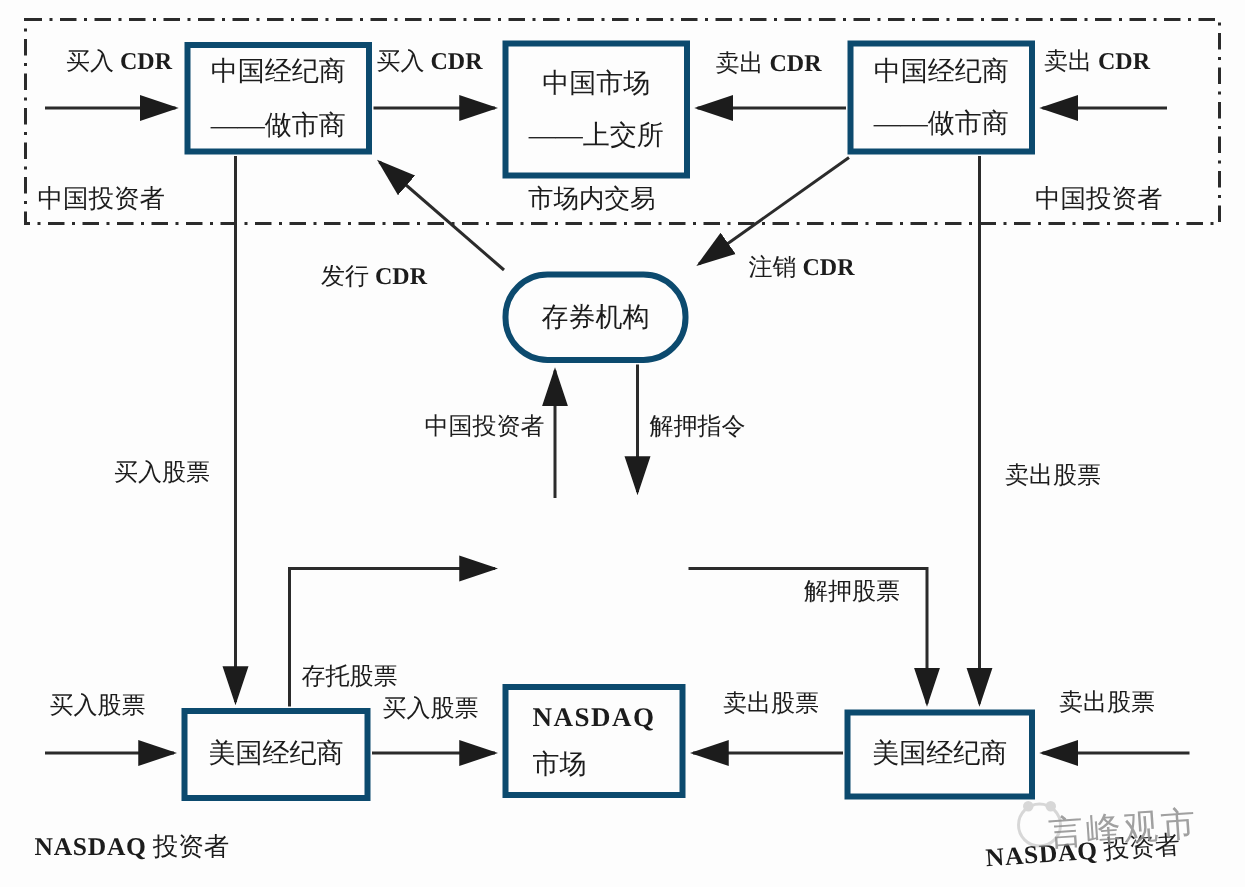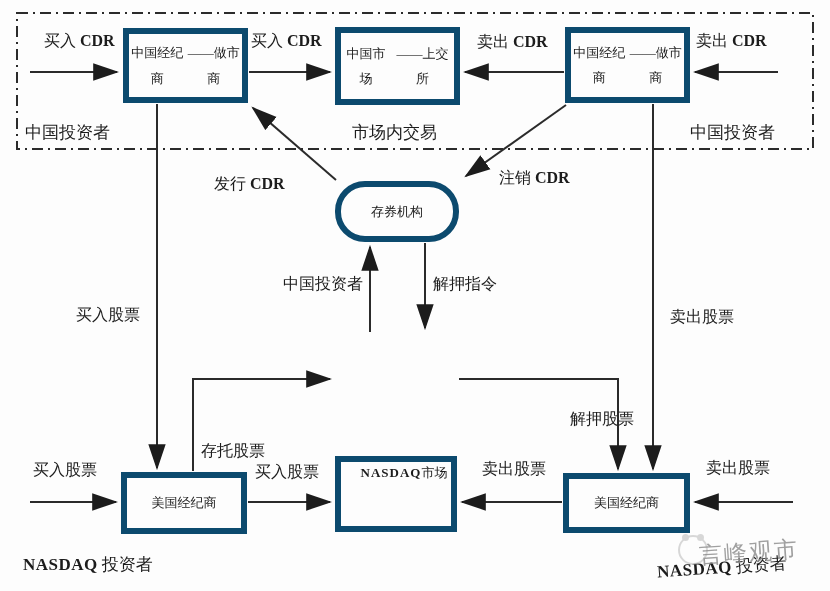--- a/index.html
+++ b/index.html
@@ -8,24 +8,24 @@
     background:#fdfdfd;
     font-family:"Liberation Serif","DejaVu Serif",serif;
     color:#1c1c1c;
     overflow:hidden;
   }
   .diagram{position:relative;width:830px;height:591px;}
   svg.wires{position:absolute;left:0;top:0;width:830px;height:591px;}
 
   .box{
     position:absolute;
-    border:6px solid #0c4a6e;
+    border:4px solid #0c4a6e;
     background:#fdfdfd;
-    display:flex;flex-direction:row;justify-content:center;align-items:center;
-    font-size:13px;line-height:1.95;
+    display:flex;flex-direction:column;justify-content:center;align-items:center;
+    font-size:18px;line-height:1.95;
     box-sizing:border-box;
     text-align:center;
   }
   .box.left-align{align-items:flex-start;padding-left:16px;text-align:left;}
   .box .en{font-weight:bold;letter-spacing:1px;}
 
   .lbl{
     position:absolute;
     font-size:16px;
     white-space:nowrap;
@@ -88,21 +88,21 @@
     <line x1="30" y1="502" x2="116" y2="502" stroke="#2b2b2b" stroke-width="2" marker-end="url(#ah)"></line>
     <line x1="248" y1="502" x2="330" y2="502" stroke="#2b2b2b" stroke-width="2" marker-end="url(#ah)"></line>
     <line x1="562" y1="502" x2="462" y2="502" stroke="#2b2b2b" stroke-width="2" marker-end="url(#ah)"></line>
     <line x1="793" y1="502" x2="695" y2="502" stroke="#2b2b2b" stroke-width="2" marker-end="url(#ah)"></line>
   </svg>
 
   <div class="box" style="left:123px;top:28px;width:125px;height:75px;">
     <span>中国经纪商</span>
     <span>——做市商</span>
   </div>
-  <div class="box" style="left:335px;top:27px;width:125px;height:78px;">
+  <div class="box" style="left:335px;top:27px;width:125px;height:92px;">
     <span>中国市场</span>
     <span>——上交所</span>
   </div>
   <div class="box" style="left:565px;top:27px;width:125px;height:76px;">
     <span>中国经纪商</span>
     <span>——做市商</span>
   </div>
   <div class="box" style="left:335px;top:181px;width:124px;height:61px;border-radius:30px;">
     <span>存券机构</span>
   </div>
@@ -133,21 +133,21 @@
     <span>发行</span><span class="en">CDR</span>
   </div>
   <div class="lbl" style="left:499px;top:168px;">
     <span>注销</span><span class="en">CDR</span>
   </div>
   <div class="lbl" style="left:283px;top:274px;">中国投资者</div>
   <div class="lbl" style="left:433px;top:274px;">解押指令</div>
   <div class="lbl" style="left:76px;top:305px;">买入股票</div>
   <div class="lbl" style="left:670px;top:307px;">卖出股票</div>
   <div class="lbl" style="left:201px;top:400px;margin-top:41px;">存托股票</div>
-  <div class="lbl" style="left:536px;top:409px;margin-left:34px;">解押股票</div>
+  <div class="lbl" style="left:536px;top:384px;">解押股票</div>
   <div class="lbl" style="left:33px;top:460px;">买入股票</div>
   <div class="lbl" style="left:255px;top:462px;">买入股票</div>
   <div class="lbl" style="left:482px;top:459px;">卖出股票</div>
   <div class="lbl" style="left:706px;top:458px;">卖出股票</div>
 
   <div class="lbl zone" style="left:25px;top:121px;">中国投资者</div>
   <div class="lbl zone" style="left:352px;top:121px;">市场内交易</div>
   <div class="lbl zone" style="left:690px;top:121px;">中国投资者</div>
   <div class="lbl zone" style="left:23px;top:553px;">
     <span class="en-lead">NASDAQ</span><span>投资者</span>

